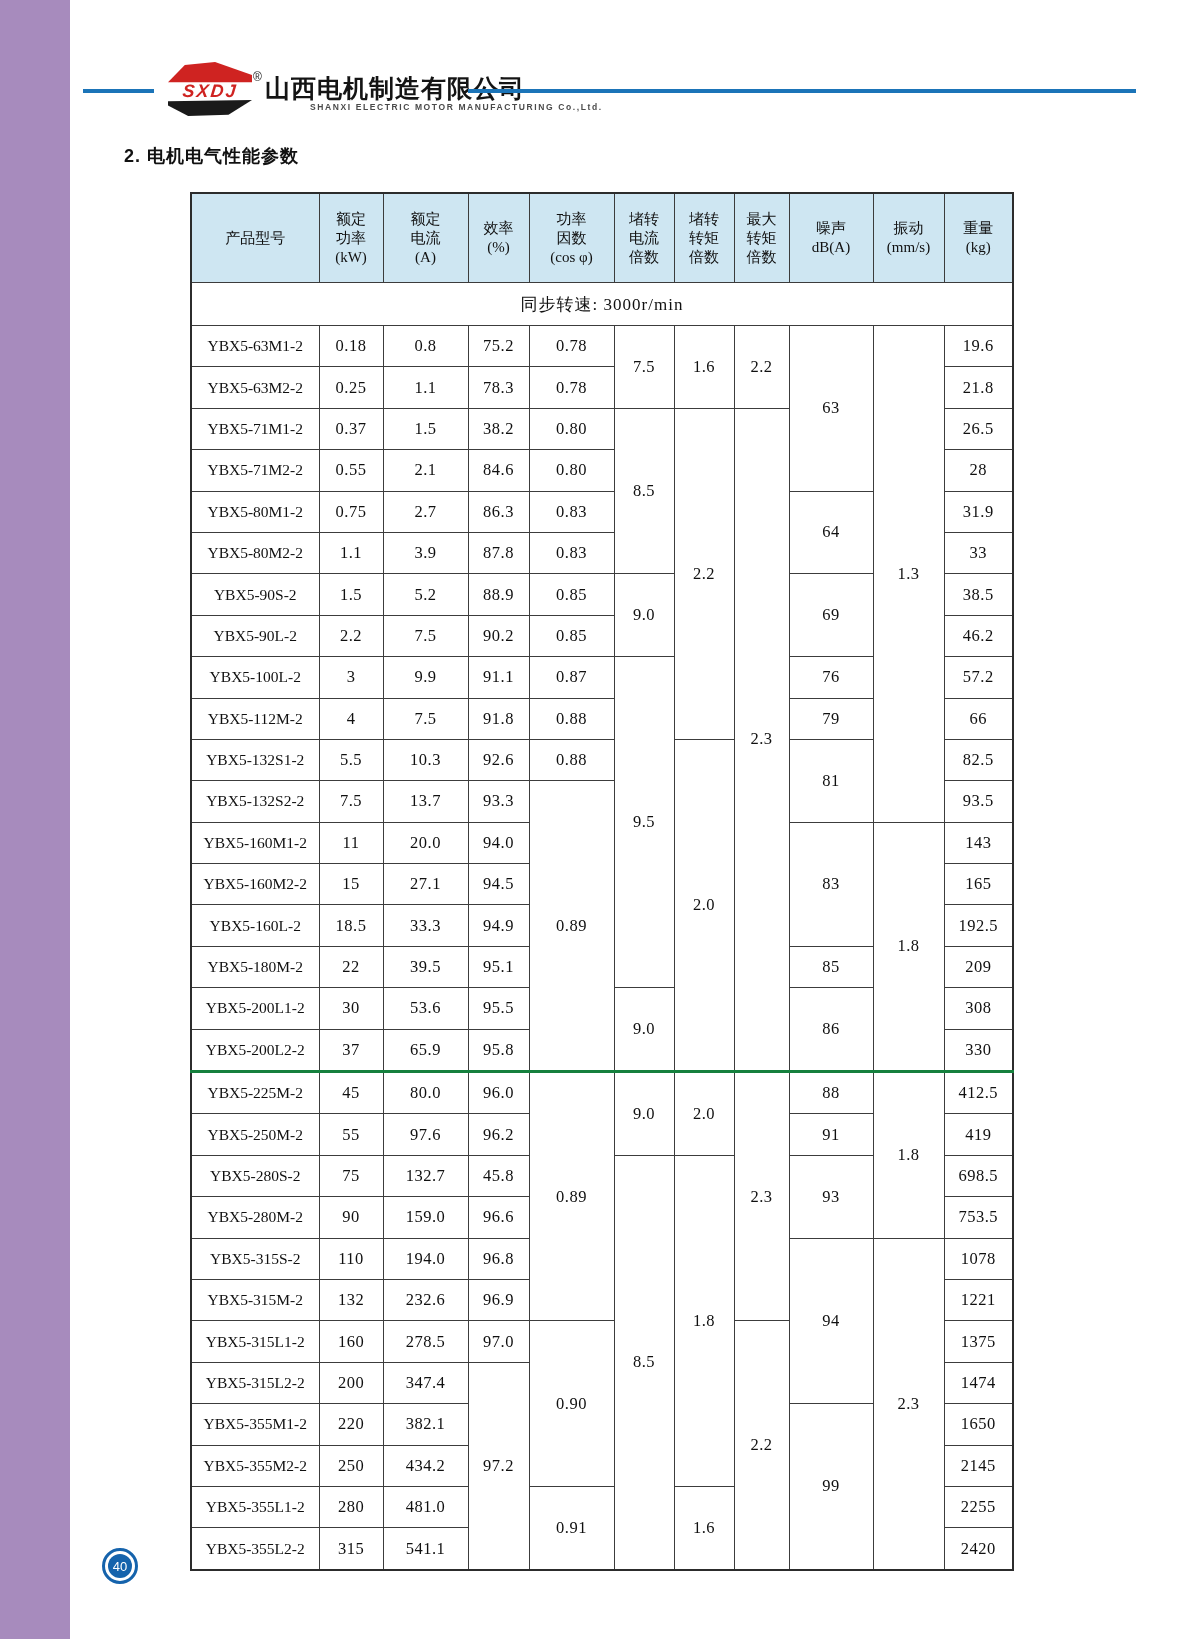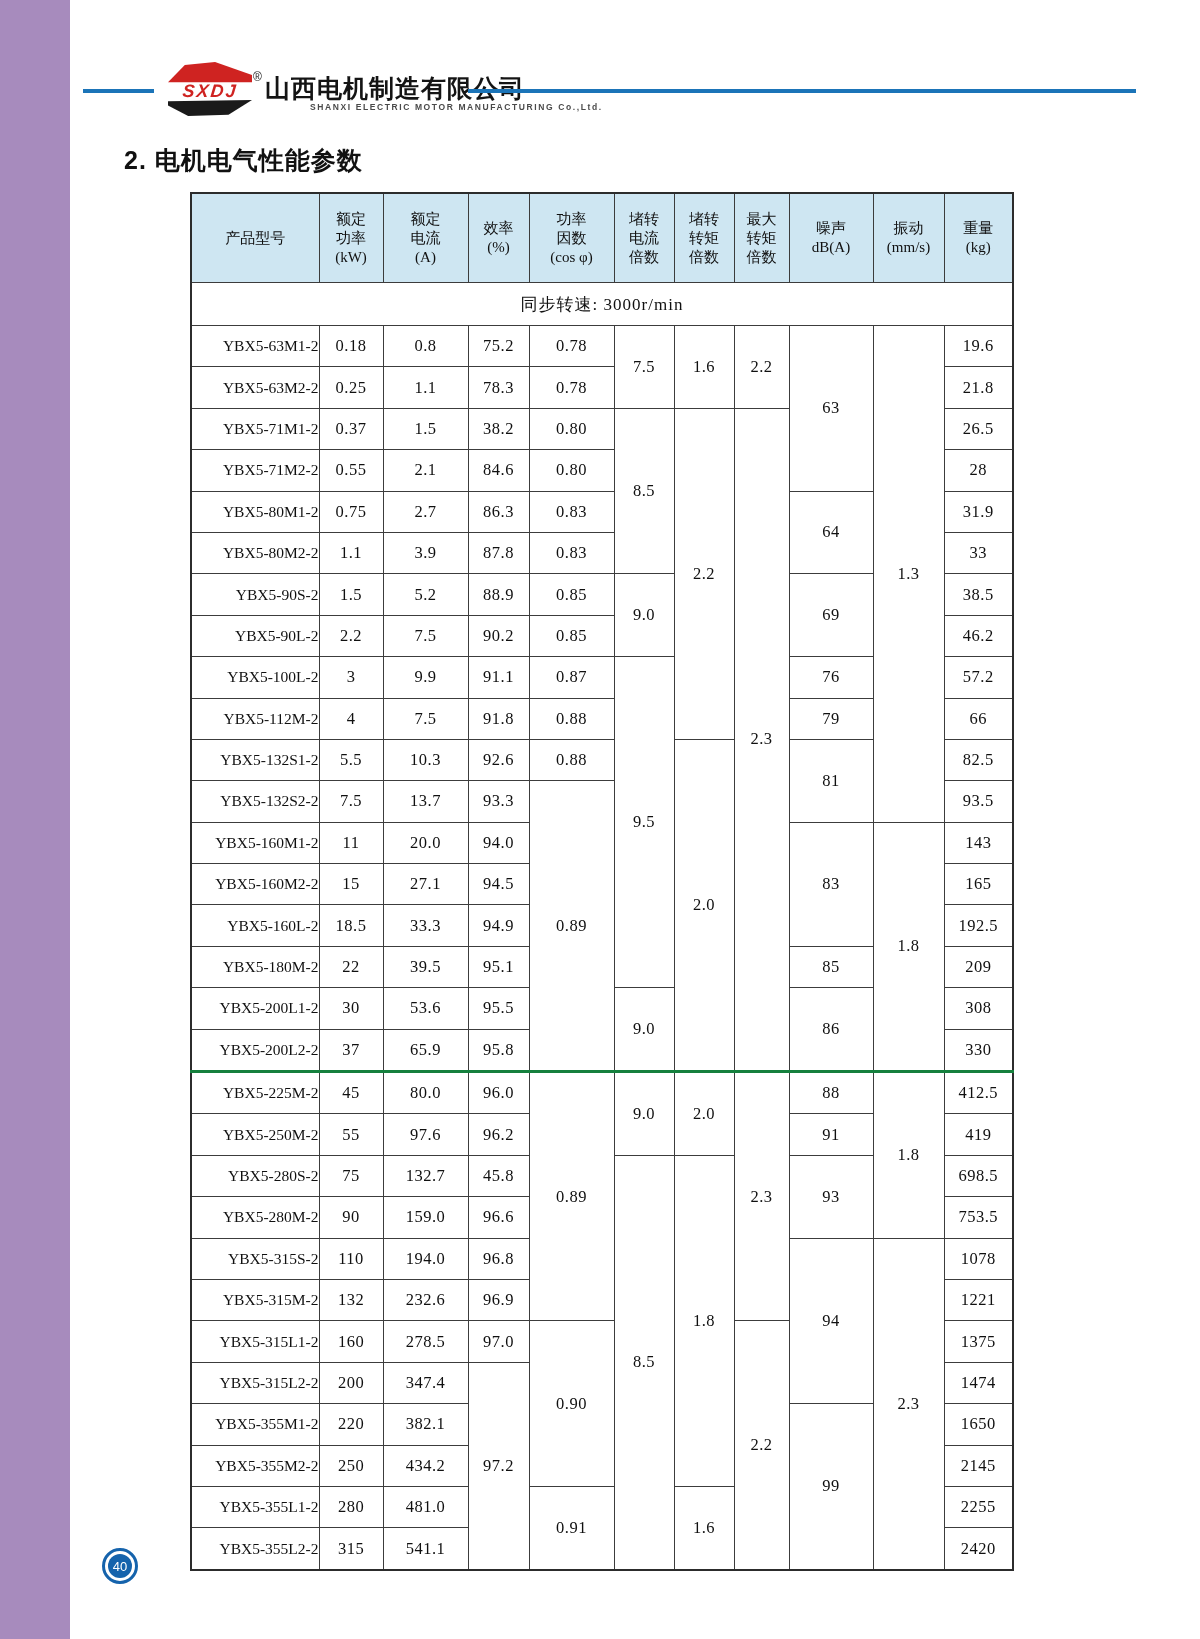--- a/index.html
+++ b/index.html
@@ -22,35 +22,35 @@
     font-family:"Liberation Sans",sans-serif;transform:skewX(-6deg);}
   .logo .base{width:84px;height:16px;background:#1a1a1a;
     clip-path:polygon(0% 8%,100% 0%,72% 92%,24% 100%,0% 34%);}
   .reg-mark{position:absolute;left:253px;top:70px;font-size:12px;color:#222;}
   .company-cn{position:absolute;left:265px;top:72px;font-size:25px;font-weight:bold;
     color:#141414;letter-spacing:1px;text-align:center;}
   .company-en{position:absolute;left:266px;top:102px;font-size:8.5px;font-weight:bold;
     color:#4a4a4a;letter-spacing:1.6px;white-space:nowrap;margin-left:44px;}
 
   
-  .page-title{position:absolute;left:124px;top:144px;font-size:25px;font-weight:bold;
+  .page-title{position:absolute;left:124px;top:144px;font-size:18px;font-weight:bold;
     color:#111;letter-spacing:1px;}
 
   
   .spec-table{position:absolute;left:190px;top:192px;width:822px;
     border-collapse:collapse;table-layout:fixed;
     font-family:"Liberation Serif",serif;color:#101010;}
   .spec-table td,.spec-table th{border:1px solid #3c3c3c;text-align:center;
     vertical-align:middle;padding:0;overflow:hidden;}
   .spec-table{border:2px solid #2c2c2c;}
   .spec-table thead th{background:#cee6f2;font-weight:normal;font-size:15px;
     height:88px;line-height:19px;}
   .spec-table .sync-row td{height:42px;font-size:17px;letter-spacing:1px;}
   .spec-table tbody td{height:40.4px;font-size:16.5px;letter-spacing:0.5px;}
-  .spec-table td.model{font-size:15.5px;letter-spacing:0;text-align:right;}
+  .spec-table td.model{font-size:15.5px;letter-spacing:0;}
   .spec-table tr.section-start td{border-top:3px solid #15803d;}
 
   
   .page-badge{position:absolute;left:102px;top:1548px;width:36px;height:36px;
     border:3px solid #1563ac;border-radius:50%;background:#fff;box-sizing:border-box;}
   .page-badge .inner{position:absolute;left:3px;top:3px;width:24px;height:24px;
     border-radius:50%;background:#1563ac;color:#fff;font-size:13px;font-weight:normal;
     display:flex;align-items:center;justify-content:center;
     font-family:"Liberation Sans",sans-serif;}
 </style>

